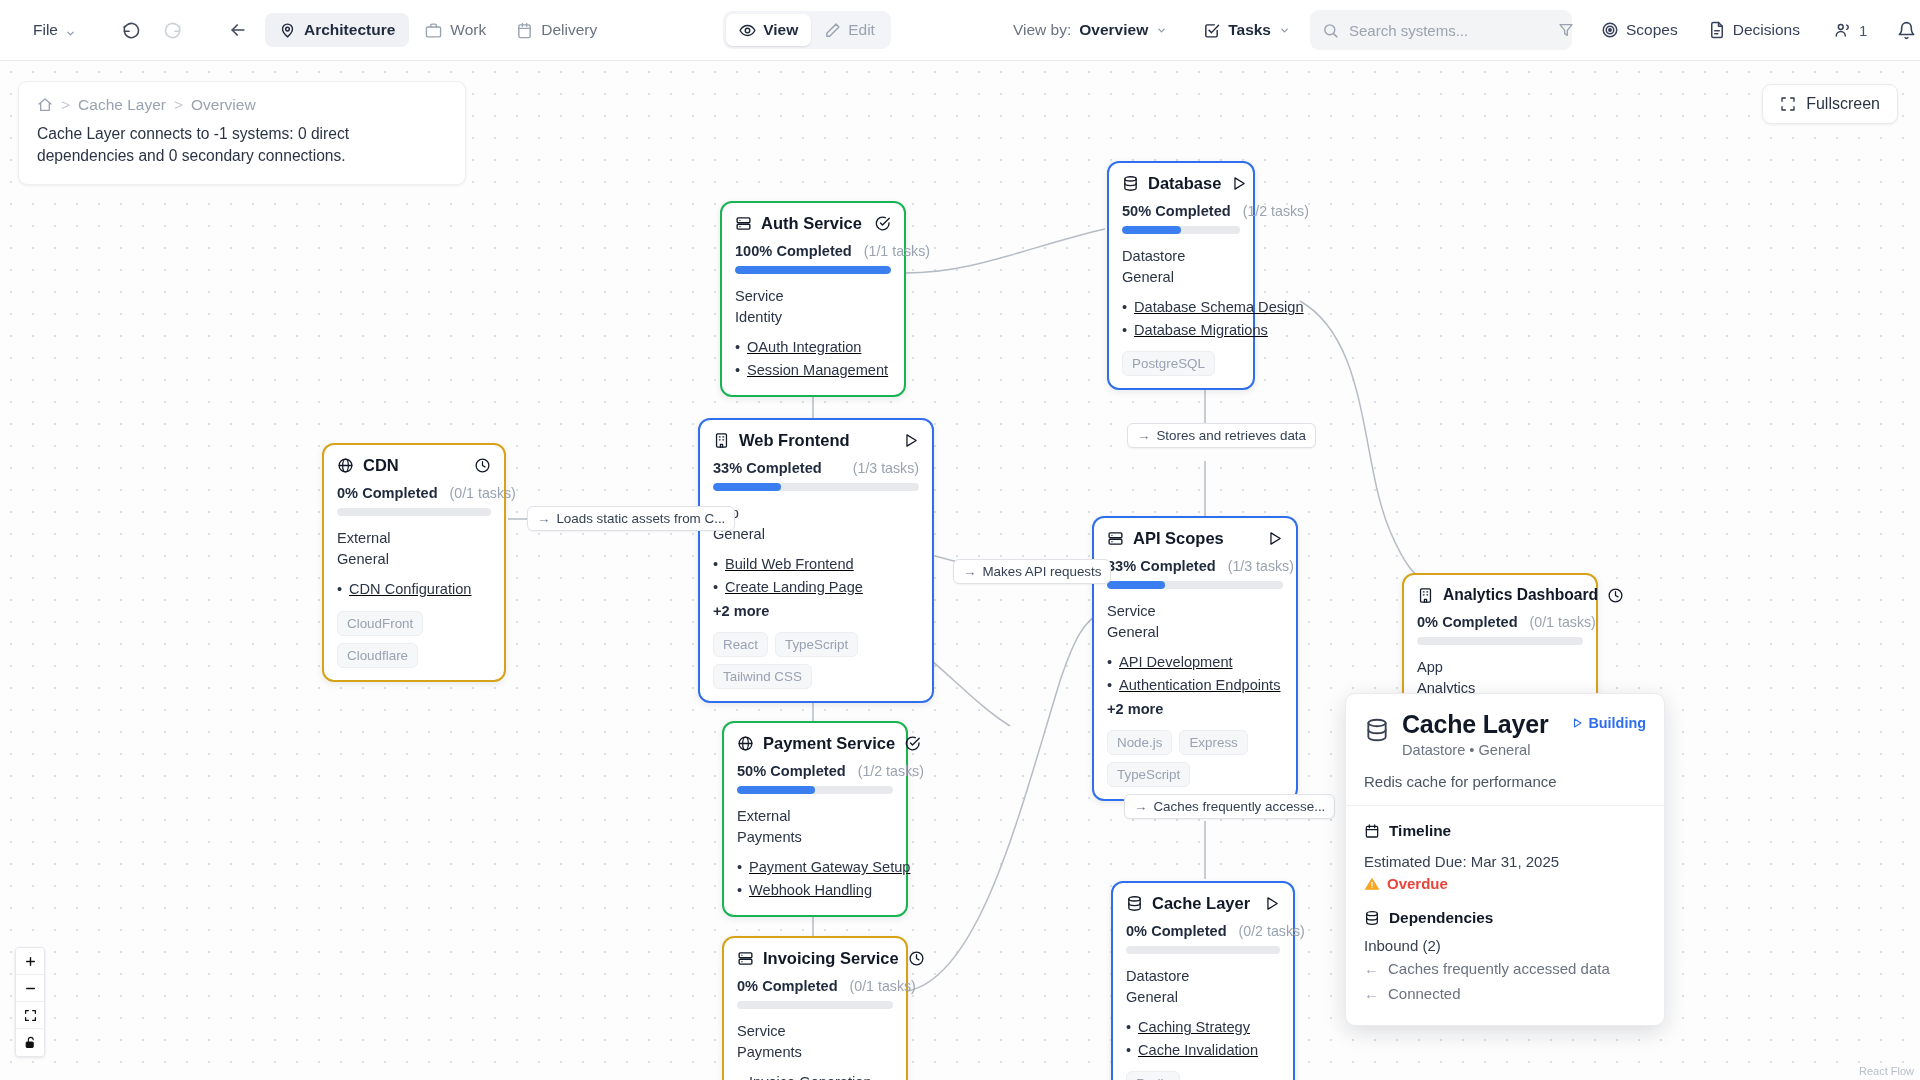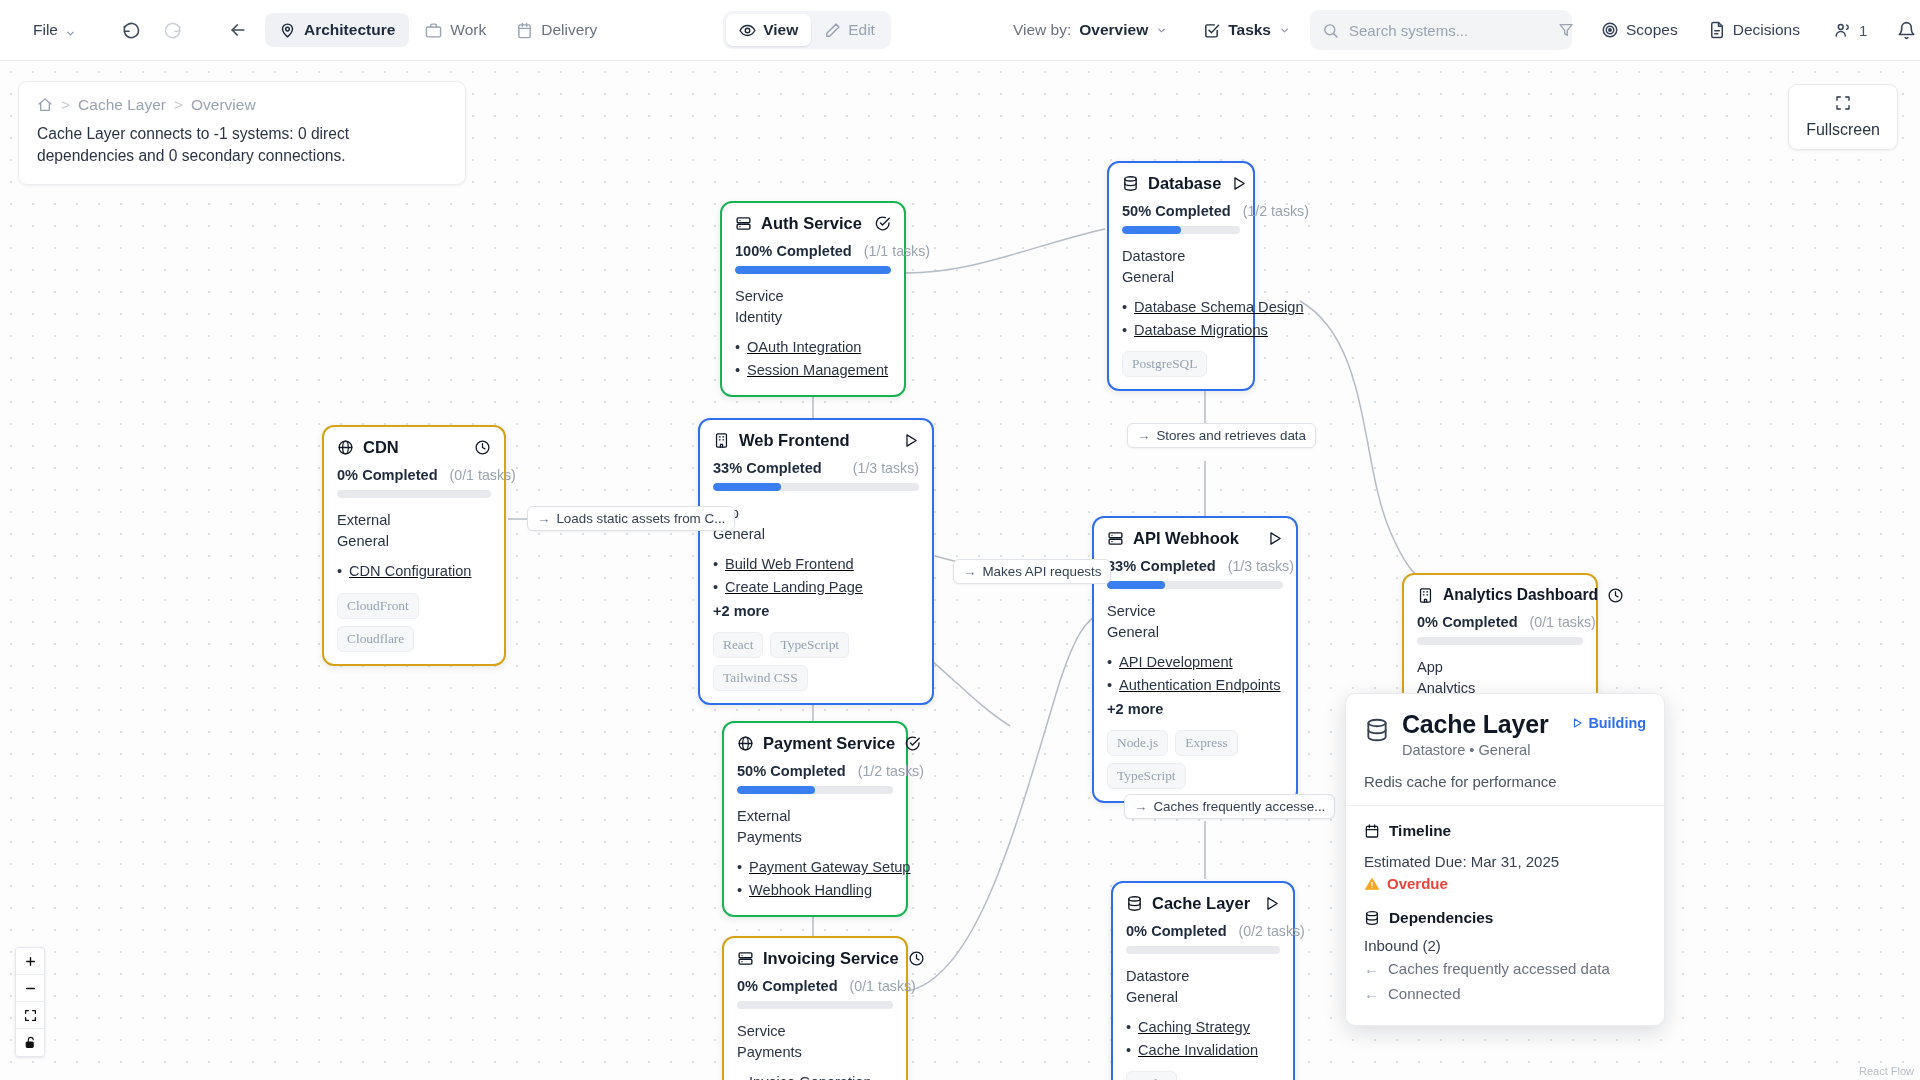--- a/index.html
+++ b/index.html
@@ -95,21 +95,21 @@
   .crumbs .sep { color: #c3c9d2; }
   .crumbs .crumb { cursor: pointer; }
   .info-text { font-size: 15.6px; line-height: 1.42; color: #2b3445; }
 
   
   .fullscreen-btn {
     position: absolute; right: 22px; top: 23px;
     display: flex; align-items: center; gap: 10px;
     background: #ffffff; border: 1px solid #e8eaee; border-radius: 9px;
     padding: 10px 17px; font-size: 16px; color: #2b3445; cursor: pointer;
-    box-shadow: 0 1px 3px rgba(16,24,40,.07); z-index: 20; flex-direction: column;
+    box-shadow: 0 1px 3px rgba(16,24,40,.07); z-index: 20;
   }
 
   
   .node {
     position: absolute;
     background: #ffffff;
     border: 2px solid #c9ced6;
     border-radius: 12px;
     padding: 11px 13px 12px 13px;
     box-shadow: 0 2px 7px rgba(16,24,40,.09);
@@ -131,21 +131,21 @@
   .bar { height: 8px; border-radius: 5px; background: #e7e9ed; overflow: hidden; margin-bottom: 12px; }
   .bar > i { display: block; height: 100%; border-radius: 5px; background: #3b7ef0; }
 
   .meta { font-size: 14.6px; color: #2b3445; line-height: 1.42; margin-bottom: 9px; }
 
   .bullets { list-style: none; margin-bottom: 2px; text-decoration: underline; }
   .bullets li { font-size: 14.6px; color: #2b3445; line-height: 1.52; position: relative; padding-left: 12px; white-space: nowrap; }
   .bullets li::before { content: "•"; position: absolute; left: 0; color: #2b3445; }
   .more { font-size: 14.6px; font-weight: 600; color: #1f2a3d; line-height: 1.55; }
 
-  .chips { display: flex; gap: 7px; flex-wrap: wrap; margin-top: 10px; font-family: Liberation Serif, serif; }
+  .chips { display: flex; gap: 7px; flex-wrap: wrap; margin-top: 10px; }
   .chip {
     font-size: 13.4px; color: #98a2b3;
     background: #f6f7f9; border: 1px solid #eceef1;
     border-radius: 6px; padding: 4px 9px; white-space: nowrap;
   }
 
   
   .edge-label {
     position: absolute;
     background: #ffffff;
@@ -560,21 +560,21 @@
       <li>Create Landing Page</li>
     </ul>
     <div class="more">+2 more</div>
     <div class="chips">
       <span class="chip">React</span>
       <span class="chip">TypeScript</span>
       <span class="chip">Tailwind CSS</span>
     </div>
   </div>
 
-  <div class="node amber" style="left:322px; top:364px; width:184px;">
+  <div class="node amber" style="left:322px; top:382px; width:184px;">
     <div class="node-head">
       <span class="icon">
         <svg width="17" height="17" viewBox="0 0 24 24" fill="none" stroke="#111827" stroke-width="1.8" stroke-linecap="round" stroke-linejoin="round">
             <circle cx="12" cy="12" r="9"></circle>
             <line x1="3" y1="12" x2="21" y2="12"></line>
             <ellipse cx="12" cy="12" rx="4" ry="9"></ellipse>
           </svg>
       </span>
       <span class="node-title">CDN</span>
       <span class="node-status">
@@ -607,21 +607,21 @@
   <div class="node blue" style="left:1092px; top:455px; width:206px;">
     <div class="node-head">
       <span class="icon">
         <svg width="17" height="17" viewBox="0 0 24 24" fill="none" stroke="#111827" stroke-width="1.9" stroke-linecap="round" stroke-linejoin="round">
             <rect x="3" y="4" width="18" height="7" rx="1.6"></rect>
             <rect x="3" y="13" width="18" height="7" rx="1.6"></rect>
             <line x1="7" y1="7.5" x2="7.01" y2="7.5"></line>
             <line x1="7" y1="16.5" x2="7.01" y2="16.5"></line>
           </svg>
       </span>
-      <span class="node-title">API Webhook</span>
+      <span class="node-title">API Scopes</span>
       <span class="node-status">
         <svg width="17" height="17" viewBox="0 0 24 24" fill="none" stroke="#111827" stroke-width="1.8" stroke-linecap="round" stroke-linejoin="round">
             <polygon points="7 4 20 12 7 20"></polygon>
           </svg>
       </span>
     </div>
     <div class="pct-row">
       <span class="pct">33% Completed</span>
       <span class="tasks">(1/3 tasks)</span>
     </div>

